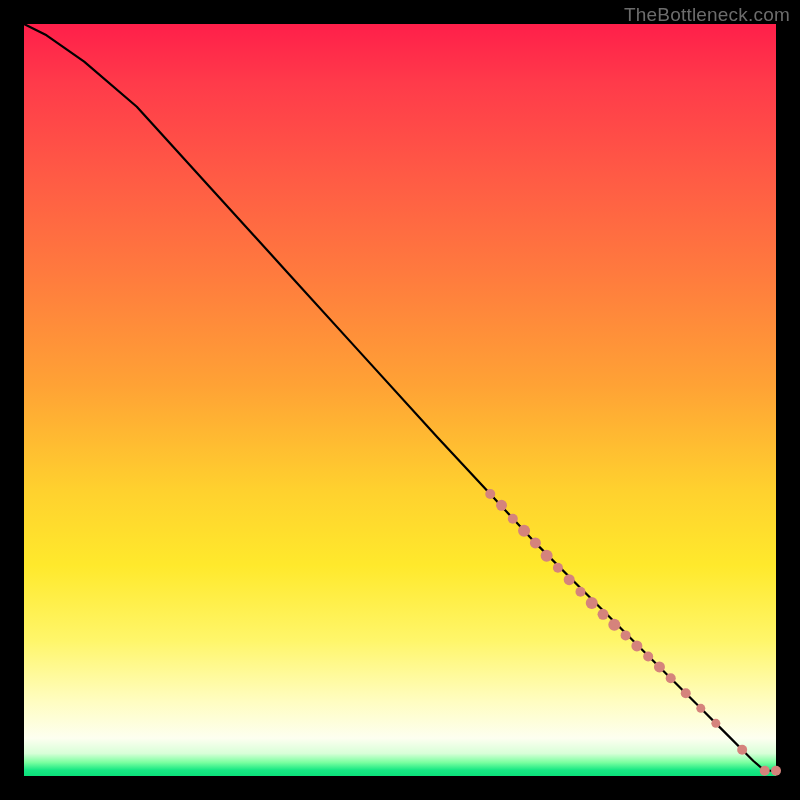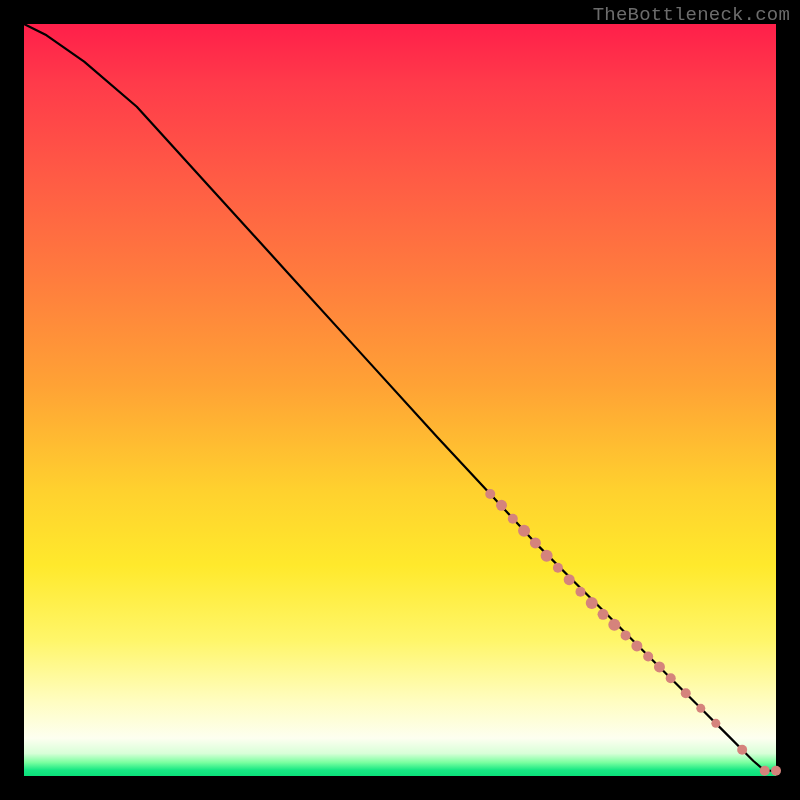--- a/index.html
+++ b/index.html
@@ -9,21 +9,20 @@
     height: 800px;
     background: #000000;
     overflow: hidden;
     font-family: Arial, Helvetica, sans-serif;
   }
   .stage {
     position: relative;
     width: 800px;
     height: 800px;
     background: #000000;
-    font-family: Liberation Mono, monospace;
   }
   .plot {
     position: absolute;
     left: 24px;
     top: 24px;
     width: 752px;
     height: 752px;
     
     background: linear-gradient(
       to bottom,

